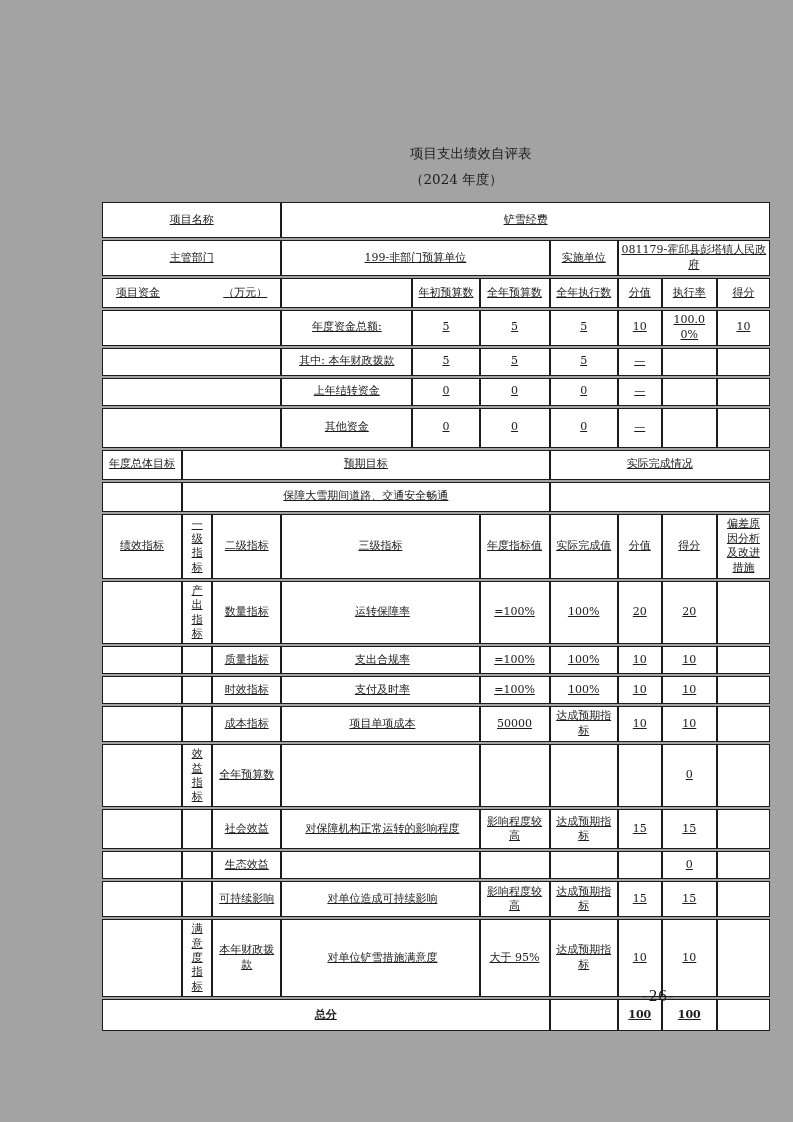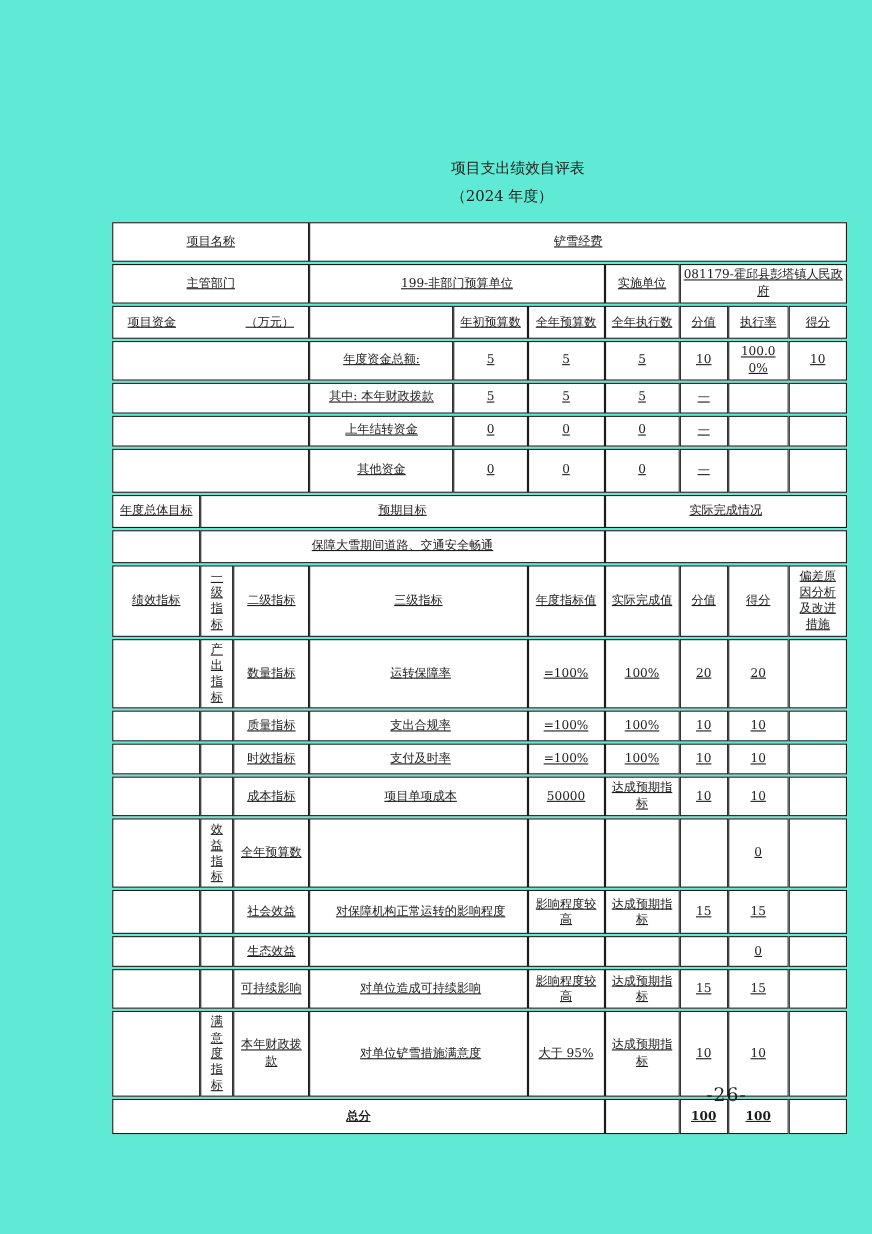--- a/index.html
+++ b/index.html
@@ -1,21 +1,21 @@
 <!DOCTYPE html>
 <html><head>
 <meta charset="utf-8">
 <style>
   html,body { margin:0; padding:0; background:#ffffff; }
   body {
     width:793px; height:1122px; position:relative;
     font-family:"DejaVu Serif","Liberation Serif",serif;
     color:#1c1c1c;
   }
-  .page { position:relative; width:793px; height:1122px; background:#5eead4; overflow:hidden; }
+  .page { position:relative; width:793px; height:1122px; background:#a3a3a3; overflow:hidden; }
 
   .title-block { position:absolute; left:410px; top:140px; font-size:13.5px; line-height:1.95; }
   .title-block div { white-space:nowrap; }
 
   table.selfeval {
     position:absolute; left:102px; top:200px; width:668px;
     border-collapse:separate; border-spacing:0 2px; table-layout:fixed;
     font-size:11px;
     text-decoration:underline;
   }
@@ -35,21 +35,21 @@
   .fundflex { display:flex; justify-content:space-between; padding:0 13px; }
 
   tr.r1 td{height:36px} tr.r2 td{height:36px} tr.r3 td{height:30px}
   tr.r4 td{height:30px} tr.r5 td{height:28px} tr.r6 td{height:28px}
   tr.r7 td{height:40px} tr.r8 td{height:30px} tr.r9 td{height:30px}
   tr.r10 td{height:54px} tr.r11 td{height:56px} tr.r12 td{height:28px}
   tr.r13 td{height:28px} tr.r14 td{height:36px} tr.r15 td{height:48px}
   tr.r16 td{height:40px} tr.r17 td{height:28px} tr.r18 td{height:36px}
   tr.r19 td{height:56px} tr.r20 td{height:32px}
 
-  .page-number { position:absolute; left:642px; top:986px; font-size:17px; letter-spacing:1px; }
+  .page-number { position:absolute; left:642px; top:986px; font-size:17px; letter-spacing:1px;font-family:Liberation Serif, serif; }
 </style>
 </head>
 <body>
 
 <div class="page">
 
   <div class="title-block">
     <div>项目支出绩效自评表</div>
     <div>（2024 年度）</div>
   </div>

